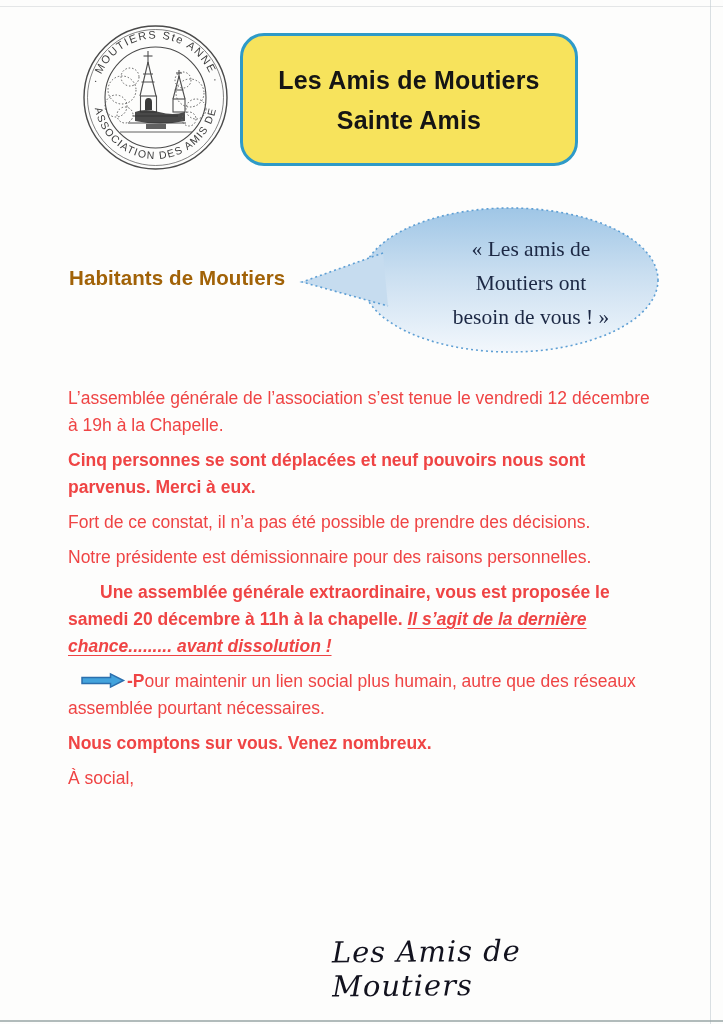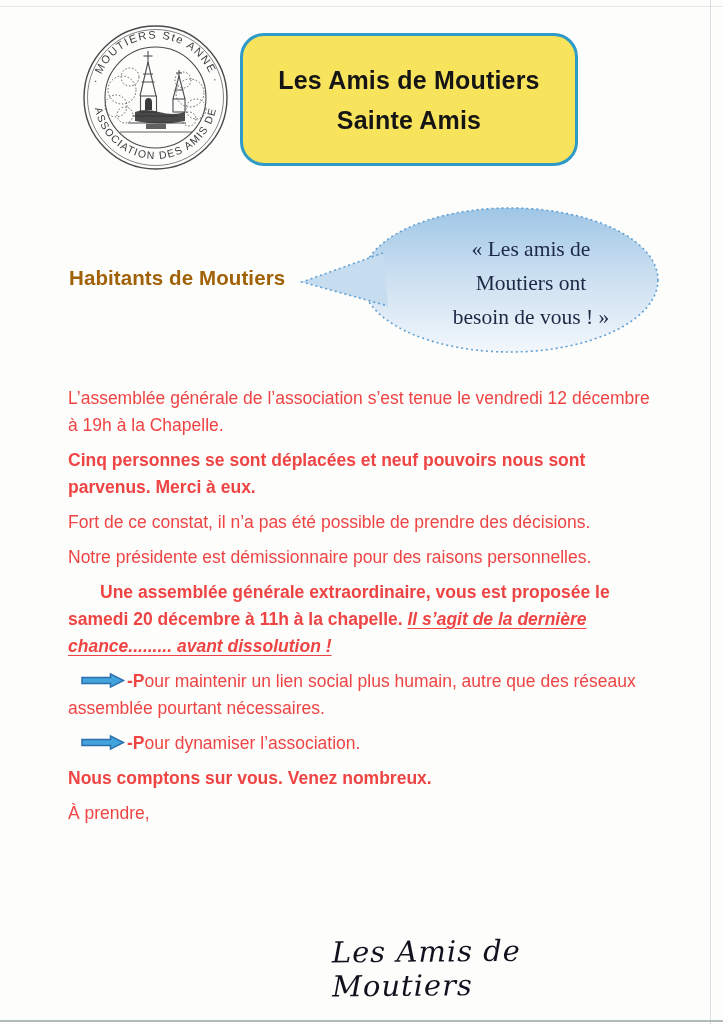--- a/index.html
+++ b/index.html
@@ -148,22 +148,19 @@
   <p class="w-p1">L’assemblée générale de l’association s’est tenue le vendredi 12 décembre à 19h à la Chapelle.</p>
   <p class="w-p2">Cinq personnes se sont déplacées et neuf pouvoirs nous sont parvenus. Merci à eux.</p>
   <p>Fort de ce constat, il n’a pas été possible de prendre des décisions.</p>
   <p>Notre présidente est démissionnaire pour des raisons personnelles.</p>
   <p class="w-p5"><span class="bold">Une assemblée générale extraordinaire, vous est proposée le samedi 20 décembre à 11h à la chapelle. </span><span class="iu">Il s’agit de la dernière chance......... avant dissolution !</span></p>
 
   <p class="bullet w-b1"><svg class="arrow" width="46" height="17" viewBox="0 0 46 17">
         <path d="M2,5.5 h28.5 v-3.6 l13,6.6 -13,6.6 v-3.6 h-28.5 z" style="fill:var(--arrow_fill,#43a3dc);stroke:var(--arrow_stroke,#2b6fad);stroke-width:1.5"></path>
       </svg><span class="bp">-P</span><span>our maintenir un lien social plus humain, autre que des réseaux assemblée pourtant nécessaires.</span></p>
 
-  <p class="bullet"><svg class="arrow" width="46" height="17" viewBox="0 0 46 17">
-        <path d="M2,5.5 h28.5 v-3.6 l13,6.6 -13,6.6 v-3.6 h-28.5 z" style="fill:var(--arrow_fill,#43a3dc);stroke:var(--arrow_stroke,#2b6fad);stroke-width:1.5"></path>
-      </svg><span class="bp">-P</span><span>our dynamiser l’association.</span></p>
 
 
   <p class="bold">Nous comptons sur vous. Venez nombreux.</p>
-  <p>À prendre,</p>
+  <p>À social,</p>
 </div>
 
 <div class="signature">Les Amis de Moutiers</div>
 
 </body></html>

